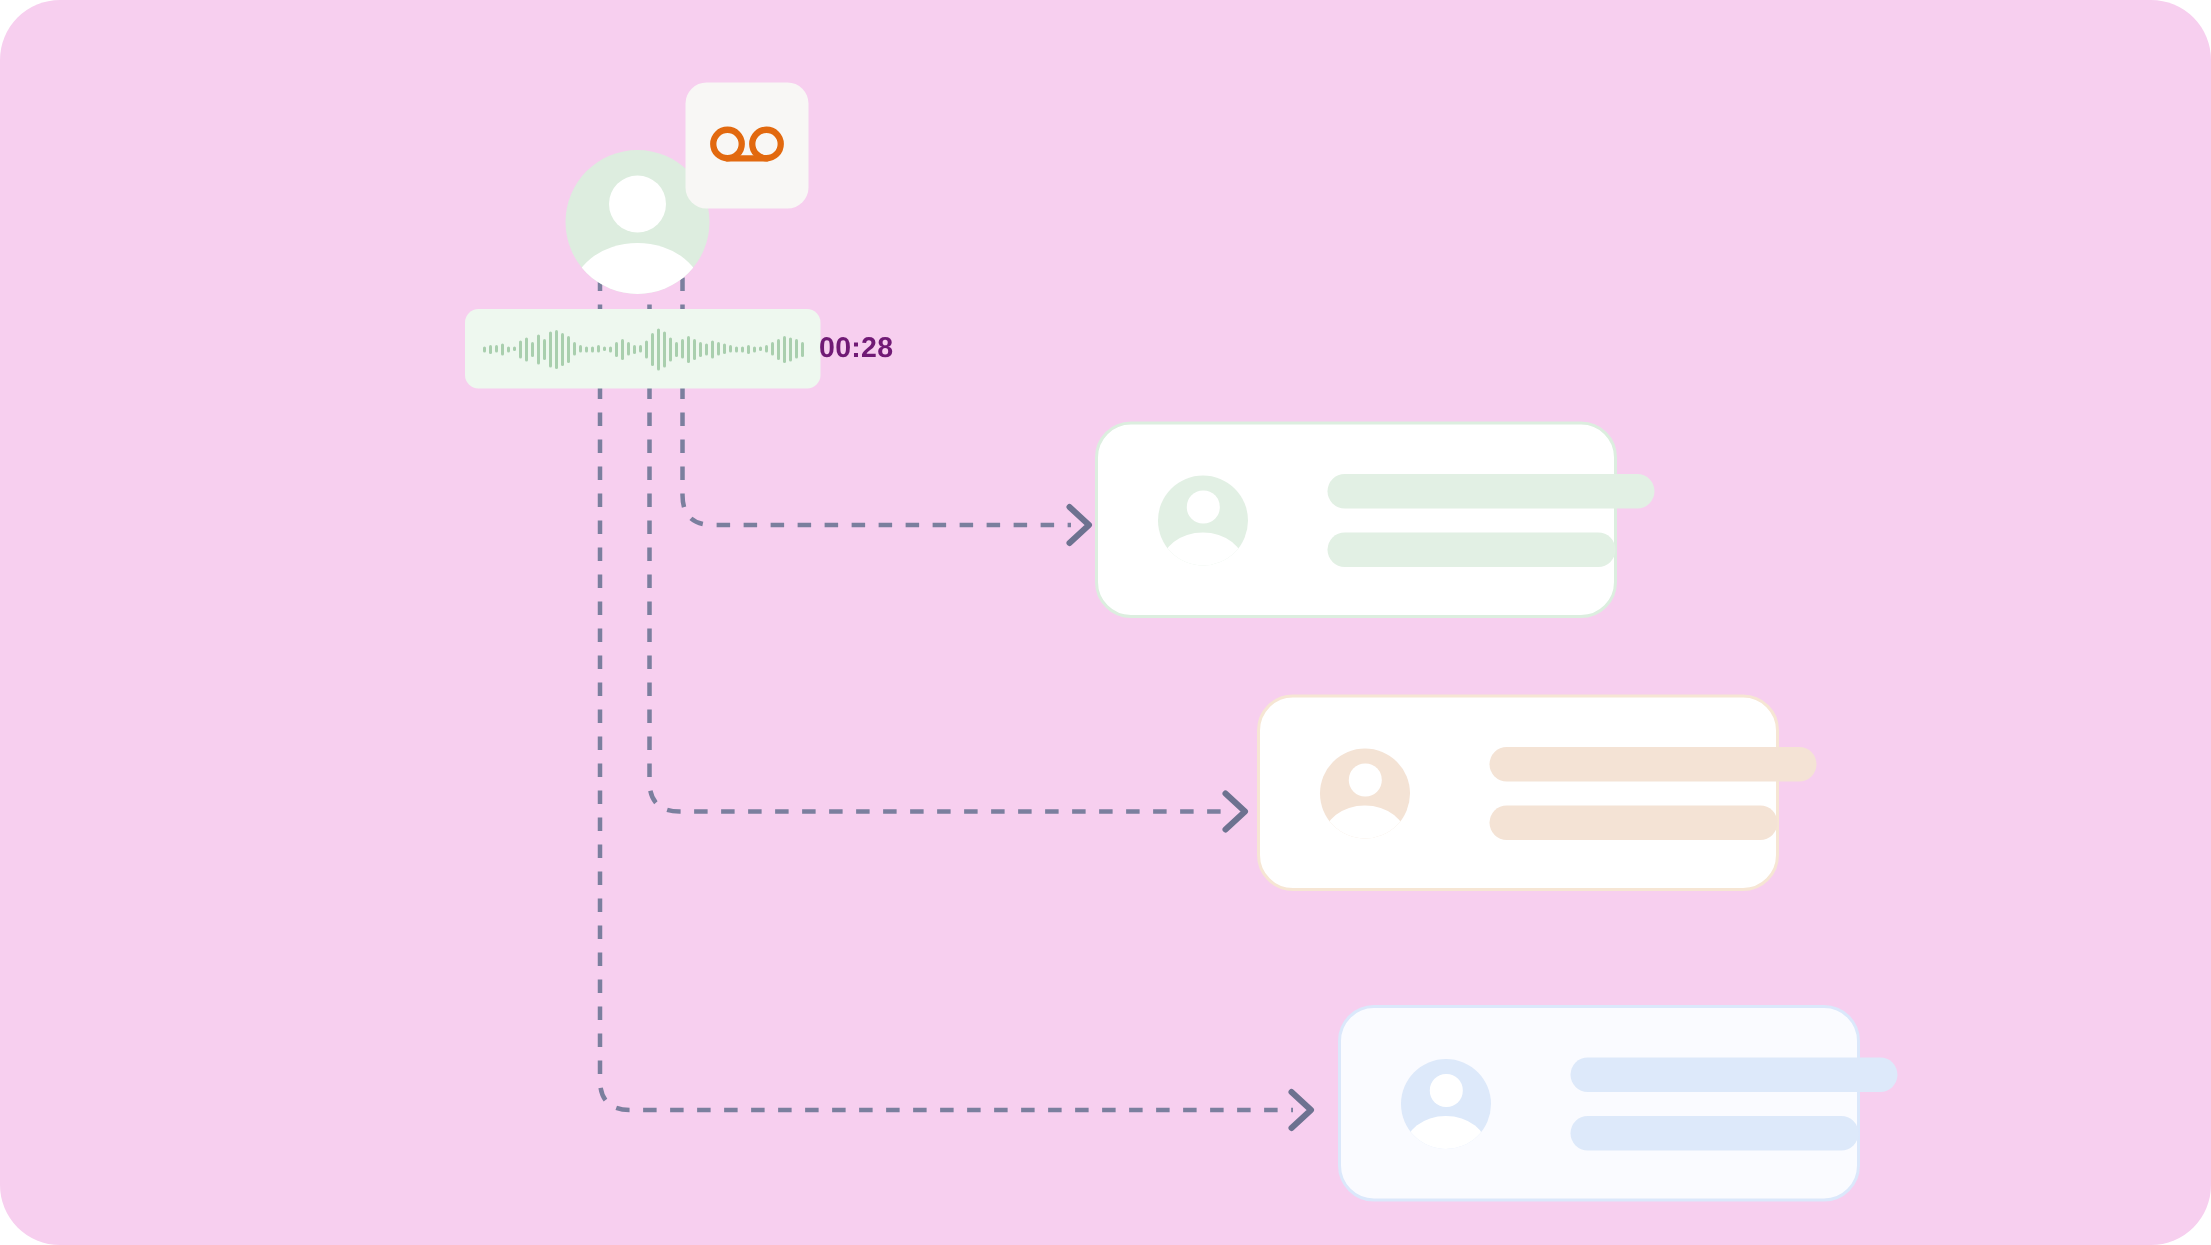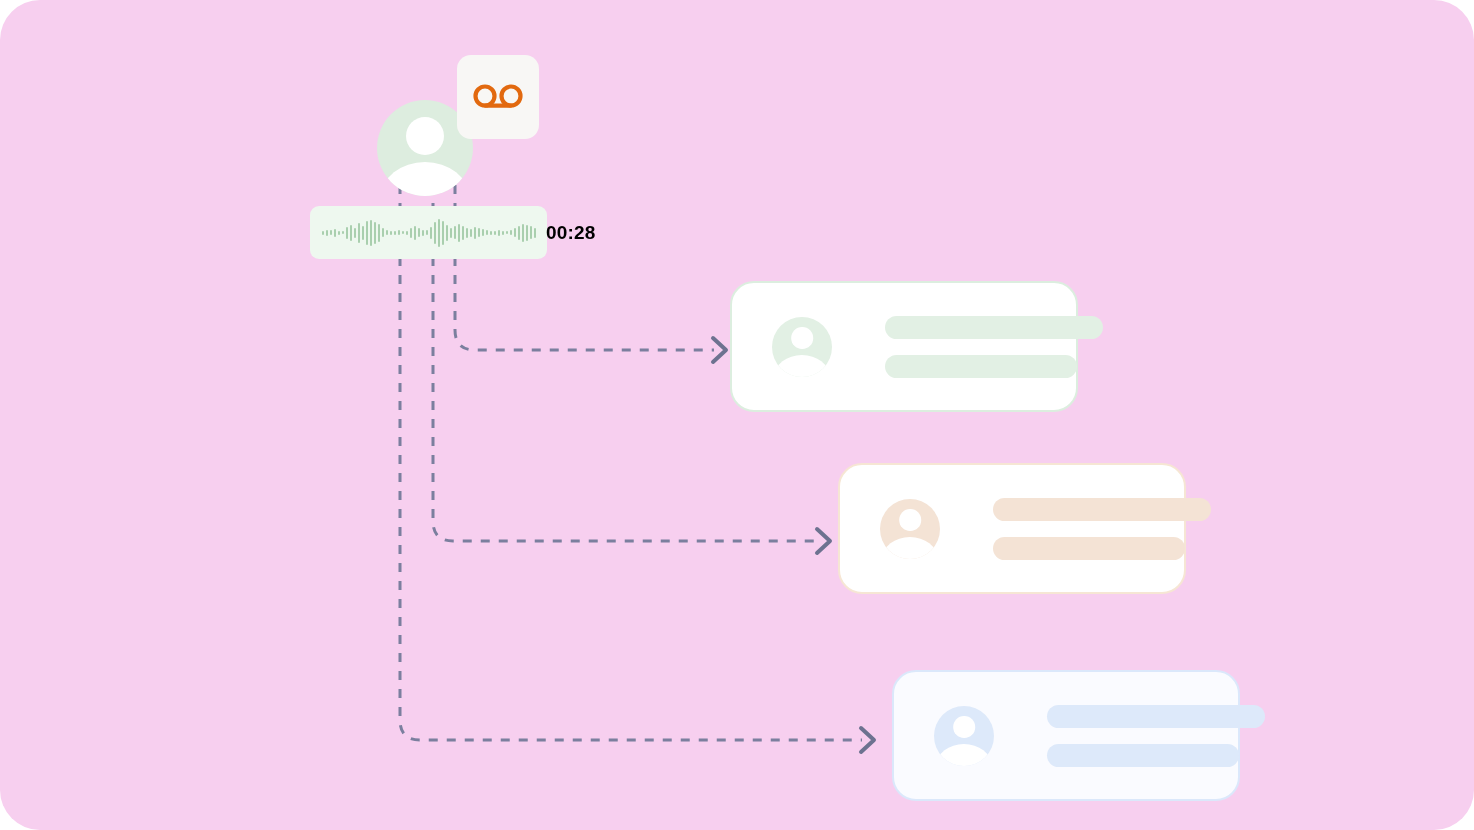--- a/index.html
+++ b/index.html
@@ -105,21 +105,21 @@
   }
   #waveform i {
     display: block;
     width: 2px;
     background: #a9cfae;
     border-radius: 1px;
   }
   #audio-duration {
     font-size: 19px;
     font-weight: bold;
-    color: #000000;
+    color: #701a75;
     letter-spacing: 0.2px;
     white-space: nowrap;
   }
 
   
   .card {
     position: absolute;
     display: flex;
     align-items: center;
     box-sizing: border-box;

